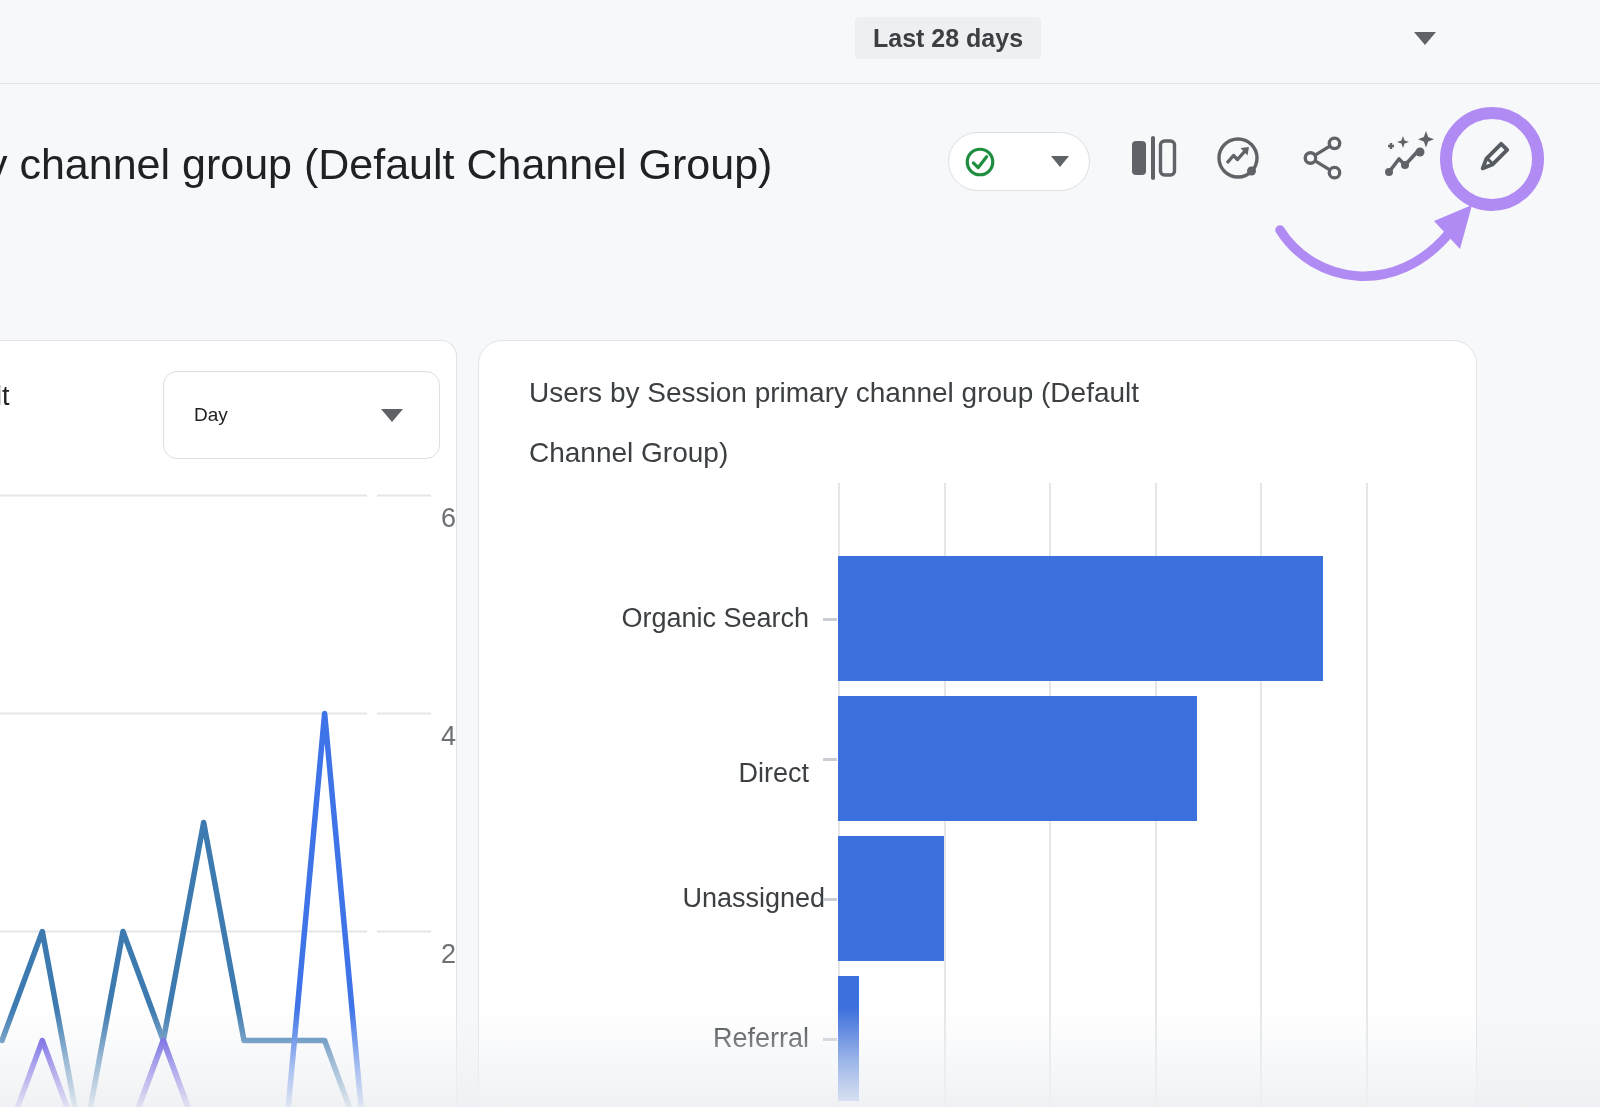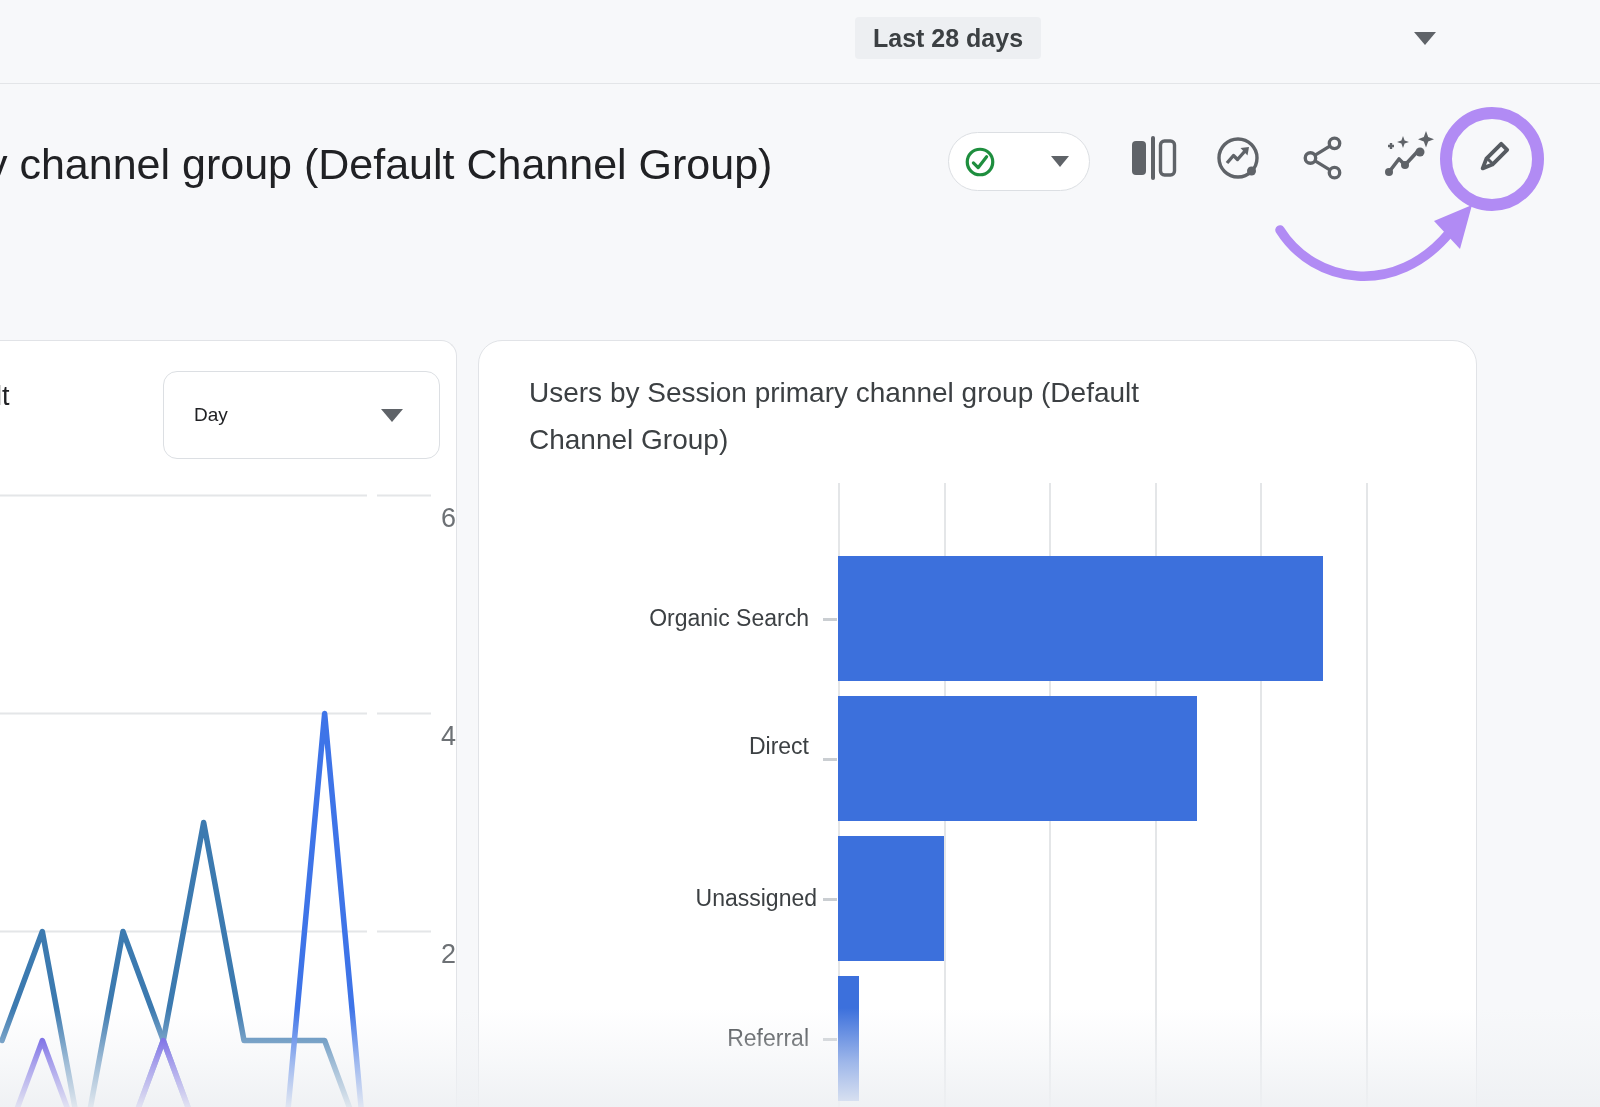--- a/index.html
+++ b/index.html
@@ -30,25 +30,25 @@
 
   .clipped-title { position:absolute; left:36px; top:40px; font-size:27px; font-weight:500; color:#202124; }
   .day-select { position:absolute; left:203px; top:30px; width:277px; height:88px; border:1.5px solid #dcdfe3; border-radius:14px; background:#fff;
                 display:flex; align-items:center; justify-content:space-between; padding:0 36px 0 30px; cursor:pointer; }
   .day-select span { font-size:19px; color:#202124; }
   .day-caret { border-left:11px solid transparent; border-right:11px solid transparent; border-top:13px solid #5f6368; width:0; height:0; }
 
   .line-svg { position:absolute; left:40px; top:140px; }
 
   .rc-title { position:absolute; left:50px; font-size:28px; font-weight:400; color:#3c4043; line-height:47px; }
-  .rc-title.l1 { top:28px;text-align:right; } .rc-title.l2 { top:75px; }
+  .rc-title.l1 { top:28px;text-align:right; } .rc-title.l2 { top:88px; }
 
   .vline { position:absolute; width:2px; background:#e4e6e8; }
   .bar { position:absolute; background:var(--bar-blue,#3C70DC); }
-  .bar-label { position:absolute; display:flex; align-items:center; justify-content:flex-end; font-size:23px; font-weight:500; color:#3c4043; }
+  .bar-label { position:absolute; display:flex; align-items:center; justify-content:flex-end; font-size:27px; font-weight:500; color:#3c4043; }
   .bar-tick { position:absolute; background:#caced2; }
 
   
   .annotation { position:absolute; inset:0; z-index:40; pointer-events:none; }
 
   .bottom-fade { position:absolute; left:0; top:1008px; width:1600px; height:99px; z-index:60; pointer-events:none;
                  background:linear-gradient(to bottom, rgba(244,245,247,0) 0%, rgba(240,242,245,0.55) 55%, rgba(238,240,243,0.92) 100%); }
 </style>
 </head>
 <body>
@@ -145,24 +145,24 @@
     <div id="bar-plot">
         <div class="vline" style="left: 359px; top: 142px; height: 698px;"></div>
         <div class="vline" style="left: 465px; top: 142px; height: 698px;"></div>
         <div class="vline" style="left: 570px; top: 142px; height: 698px;"></div>
         <div class="vline" style="left: 676px; top: 142px; height: 698px;"></div>
         <div class="vline" style="left: 781px; top: 142px; height: 698px;"></div>
         <div class="vline" style="left: 887px; top: 142px; height: 698px;"></div>
         <div class="bar-label" style="left: 0px; width: 330px; top: 215px; height: 125px;">Organic Search</div>
         <div class="bar-tick" style="left: 344px; width: 14px; height: 3px; top: 276.5px;"></div>
         <div class="bar" style="left: 359px; top: 215px; height: 125px; width: 485px;"></div>
-        <div class="bar-label" style="left: 0px; width: 330px; top: 343px; height: 125px;">Direct</div>
+        <div class="bar-label" style="left: 0px; width: 330px; top: 370px; height: 125px;">Direct</div>
         <div class="bar-tick" style="left: 344px; width: 14px; height: 3px; top: 416.5px;"></div>
         <div class="bar" style="left: 359px; top: 355px; height: 125px; width: 359px;"></div>
-        <div class="bar-label" style="left: 8px; width: 330px; top: 495px; height: 125px;">Unassigned</div>
+        <div class="bar-label" style="left: 16px; width: 330px; top: 495px; height: 125px;">Unassigned</div>
         <div class="bar-tick" style="left: 344px; width: 14px; height: 3px; top: 556.5px;"></div>
         <div class="bar" style="left: 359px; top: 495px; height: 125px; width: 106px;"></div>
         <div class="bar-label" style="left: 0px; width: 330px; top: 635px; height: 125px;">Referral</div>
         <div class="bar-tick" style="left: 344px; width: 14px; height: 3px; top: 696.5px;"></div>
         <div class="bar" style="left: 359px; top: 635px; height: 125px; width: 21px;"></div>
       </div>
   </section>
 
   <div class="bottom-fade"></div>
 </div>

